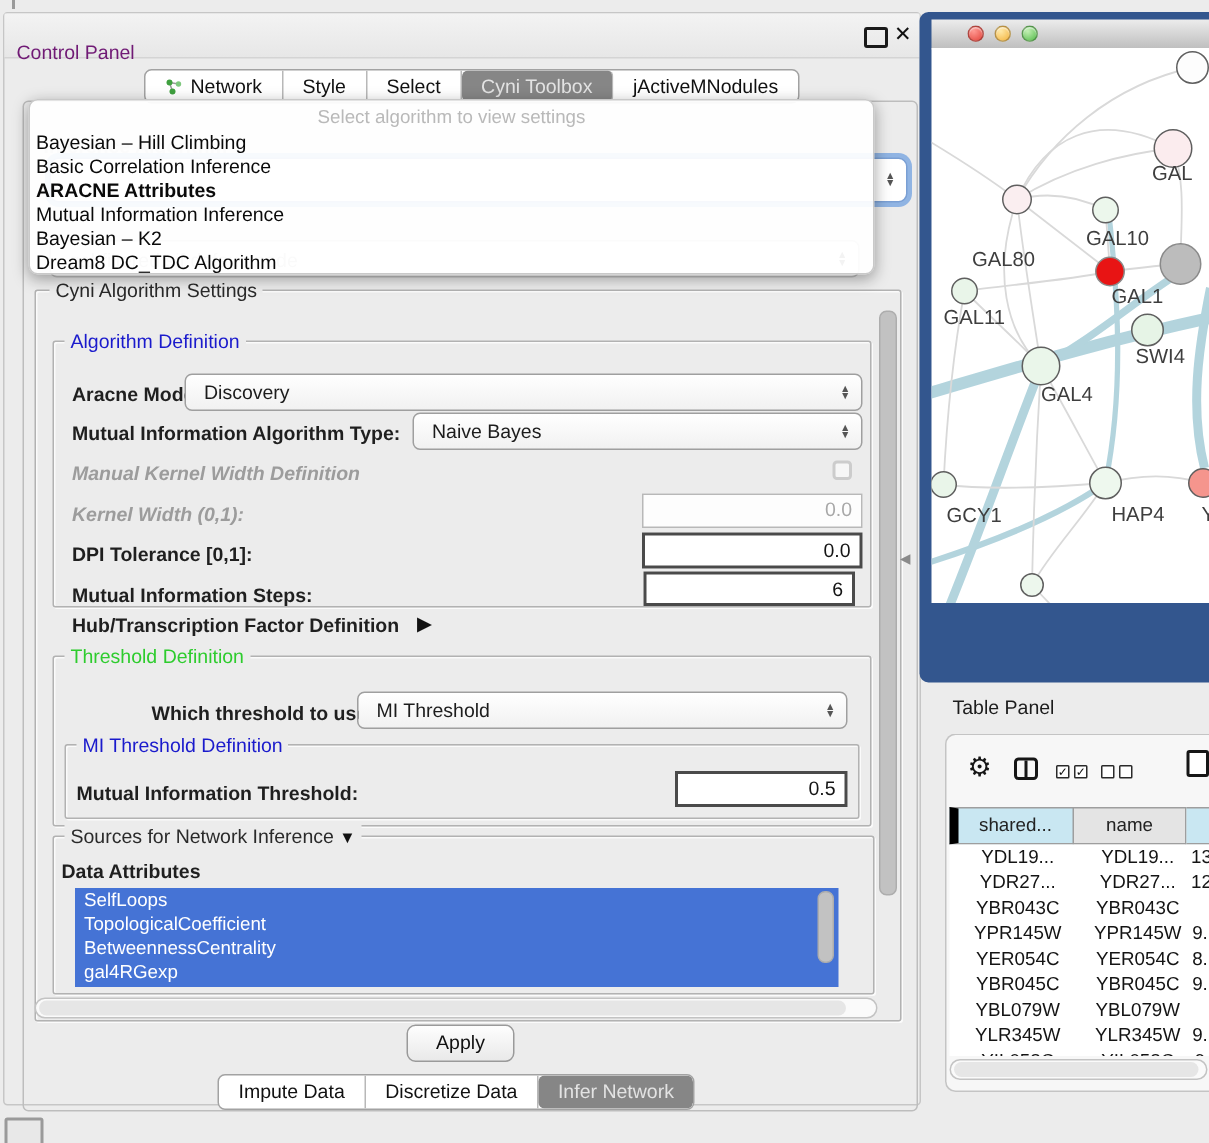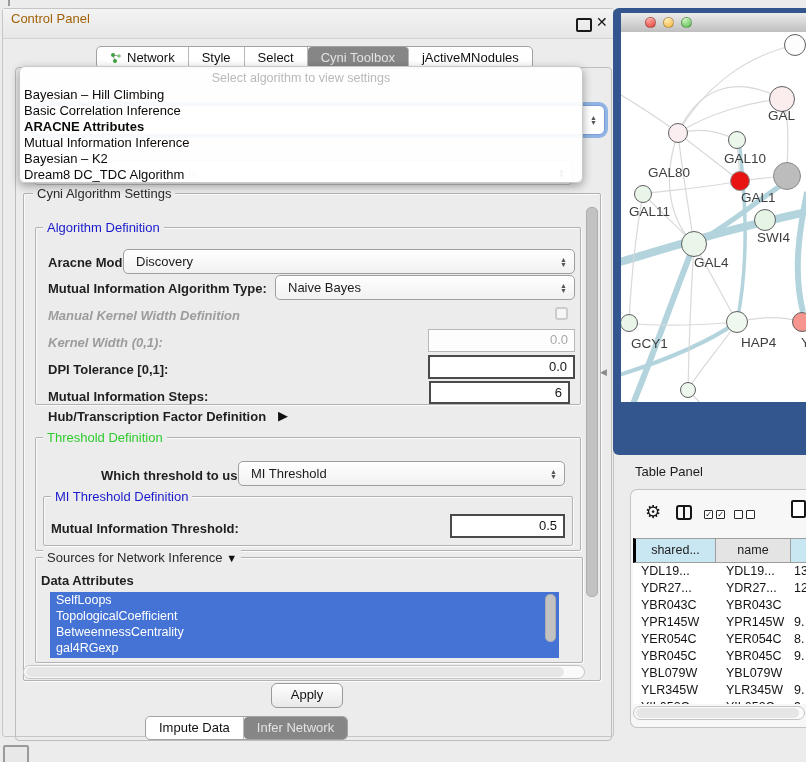--- a/index.html
+++ b/index.html
@@ -1,21 +1,21 @@
 <!DOCTYPE html>
 <html><head>
 <meta charset="utf-8">
 <style>
   html,body{margin:0;padding:0;}
   body{width:806px;height:762px;background:#ececec;font-family:"Liberation Sans","DejaVu Sans",sans-serif;position:relative;overflow:hidden;-webkit-font-smoothing:antialiased;}
   .abs{position:absolute;}
   
   .control-panel{left:2px;top:8px;width:610px;height:727px;background:#ececec;border:1px solid #c6c6c6;border-radius:3px;}
   .cp-titlebar{left:0;top:0;width:100%;height:29px;border-bottom:1px solid #d4d4d4;background:linear-gradient(#f3f3f3,#e7e7e7);}
-  .cp-title{left:8px;top:2px;font-size:13px;color:#a16207;}
+  .cp-title{left:8px;top:18px;font-size:13px;color:#701a75;}
   .float-btn{left:573px;top:9px;width:12px;height:10px;border:2px solid #1a1a1a;border-radius:2px;background:transparent;}
   .close-btn{left:593px;top:5px;font-size:14px;font-weight:700;color:#111;}
   
   .tabbar{display:inline-flex;border:1px solid #a2a2a2;border-radius:5px;background:#fff;overflow:hidden;height:21px;}
   .top-tabbar{left:93px;top:37px;}
   .tab{display:flex;align-items:center;gap:5px;padding:0 13px;font-size:13px;color:#111;border-right:1px solid #b8b8b8;line-height:21px;white-space:nowrap;}
   .tab:last-child{border-right:none;}
   .tab.selected{background:#868686;color:#e3e3e3;border-radius:4px;}
   .net-icon{width:12px;height:12px;display:inline-block;}
   
@@ -69,25 +69,25 @@
   .tp-title{left:635px;top:464px;font-size:13px;color:#1c1c1c;}
   .tp-card{left:630px;top:489px;width:176px;height:237px;background:#f7f7f7;border:1px solid #c4c4c4;border-right:none;border-radius:7px 0 0 7px;}
   .gear-icon{left:645px;top:501px;font-size:18px;color:#161616;font-weight:700;}
   .cols-icon{left:676px;top:505px;width:16px;height:15px;border:2px solid #161616;border-radius:3px;box-sizing:border-box;}
   .cols-icon span{position:absolute;left:50%;top:0;bottom:0;width:2px;background:#161616;transform:translateX(-50%);}
   .cb-pair{display:flex;gap:3px;}
   .cb{width:9px;height:9px;border:1.5px solid #2a2a2a;border-radius:1px;font-size:8px;line-height:8px;color:#111;text-align:center;box-sizing:border-box;background:#fff;}
   .doc-icon{left:791px;top:500px;width:15px;height:18px;border:2px solid #161616;border-radius:2px;background:#fff;box-sizing:border-box;}
   .thead{display:flex;left:633px;top:538px;height:25px;}
   .th{box-sizing:border-box;border:1px solid #9e9e9e;border-left:none;font-size:12.5px;color:#222;text-align:center;line-height:23px;overflow:hidden;}
-  .th:first-child{border-left:3px solid #000000;}
+  .th:first-child{border-left:6px solid #000000;}
   .th-blue{background:#c9e7f2;}
   .th-gray{background:#e4e4e4;}
   .tbody{left:633px;top:563px;width:173px;height:141px;background:#fff;overflow:hidden;}
-  .tr{display:flex;height:17px;line-height:17px;}
+  .tr{display:flex;height:17px;line-height:17px;text-align:center;}
   .td{font-size:12.5px;color:#141414;overflow:hidden;white-space:nowrap;box-sizing:border-box;}
   .td1{width:83px;padding-left:8px;}
   .td2{width:75px;padding-left:10px;}
   .td3{width:15px;padding-left:3px;}
   .tp-hscroll{left:633px;top:706px;width:170px;height:12px;}
   svg.edges{position:absolute;left:0;top:0;}
 </style>
 </head>
 <body>
 
@@ -207,20 +207,23 @@
 
   <div class="abs hscroll" style="left:20px;top:656px;width:560px;height:12px;">
       <span class="thumb"></span>
     </div>
 
   <div class="abs apply-btn">Apply</div>
 
   <div class="abs tabbar bottom-tabbar">
     <div class="tab">
         <span>Impute Data</span>
+      </div>
+    <div class="tab">
+        <span>Discretize Data</span>
       </div>
     <div class="tab selected">
         <span>Infer Network</span>
       </div>
   </div>
 </div>
 
 <span class="abs splitter-arrow">◀</span>
 
 <div class="abs net-frame"></div>

